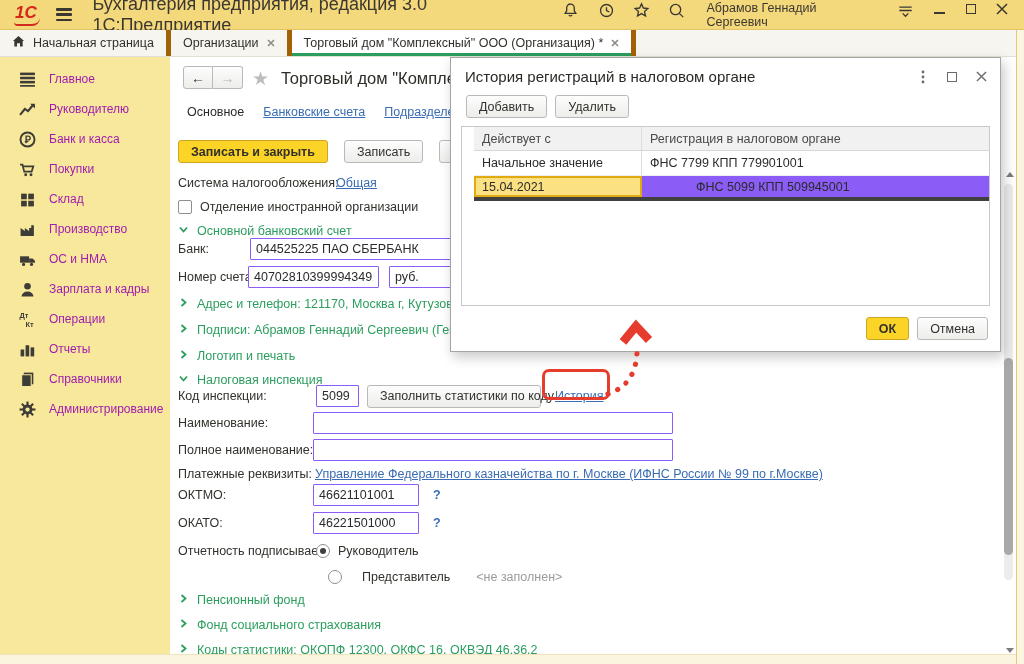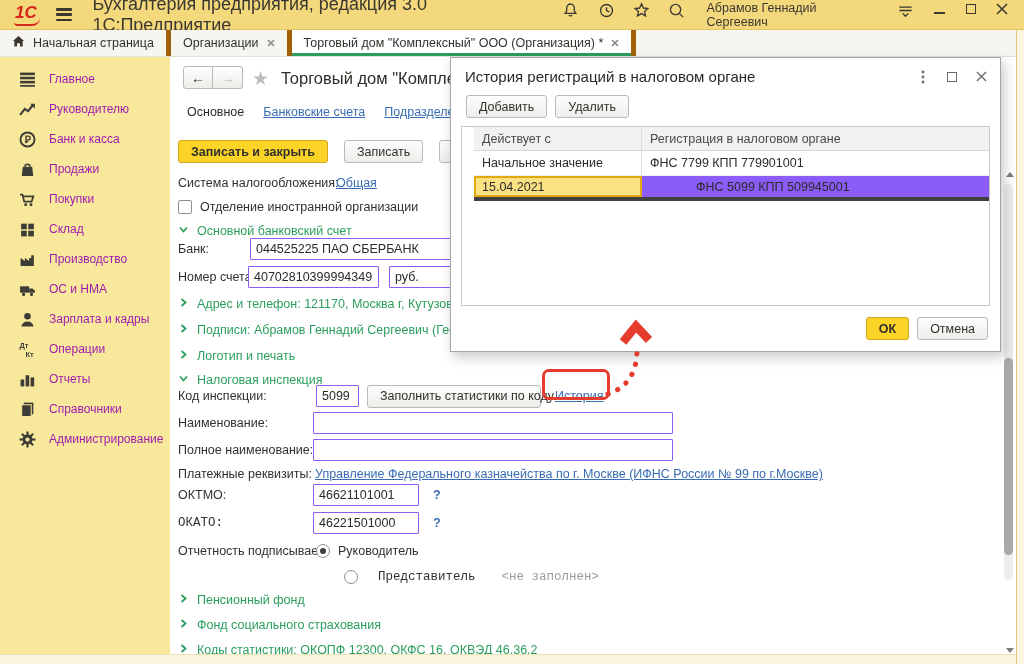--- a/index.html
+++ b/index.html
@@ -210,29 +210,20 @@
           <svg viewBox="0 0 16 16">
             <circle cx="8" cy="8" r="6.6" class="stroke-dark" stroke-width="1.8"></circle>
             <path d="M6.7,4.8 h2 a1.8,1.8 0 0 1 0,3.6 h-2 z M6.7,4.8 V11.5 M5.4,10 h3.4" class="stroke-dark" stroke-width="1.3"></path>
           </svg>
         </span>
       <span class="sb-label">Банк и касса</span>
     </div>
     <div class="sb-item">
       <span class="icon">
           <svg viewBox="0 0 16 16">
-            <path d="M3.6,5.5 h8.8 l1,8.5 H2.6 z" class="icon-dark"></path>
-            <path d="M5.6,5.5 a2.4,2.4 0 0 1 4.8,0" class="stroke-dark" stroke-width="1.4"></path>
-          </svg>
-        </span>
-      <span class="sb-label">Продажи</span>
-    </div>
-    <div class="sb-item">
-      <span class="icon">
-          <svg viewBox="0 0 16 16">
             <path d="M1,3.5 h2.3 l1.6,6.5 h7 l1.6,-5 H4" class="stroke-dark" stroke-width="1.6"></path>
             <circle cx="6.3" cy="13" r="1.4" class="icon-dark"></circle>
             <circle cx="11.3" cy="13" r="1.4" class="icon-dark"></circle>
           </svg>
         </span>
       <span class="sb-label">Покупки</span>
     </div>
     <div class="sb-item">
       <span class="icon">
           <svg viewBox="0 0 16 16">
@@ -411,30 +402,30 @@
     <div class="row" style="left:8px; top:406px;">
       <span class="lbl" style="width:137px;">Платежные реквизиты:</span>
       <span class="link">Управление Федерального казначейства по г. Москве (ИФНС России № 99 по г.Москве)</span>
     </div>
     <div class="row" style="left:8px; top:427px;">
       <span class="lbl" style="width:135px;">ОКТМО:</span>
       <input class="inp" style="width: 106px;" readonly="" value="46621101001">
       <span class="help-q" style="margin-left:14px;">?</span>
     </div>
     <div class="row" style="left:8px; top:455px;">
-      <span class="lbl" style="width:135px;font-family:Liberation Mono, monospace;">ОКАТО:</span>
+      <span class="lbl" style="width:135px;">ОКАТО:</span>
       <input class="inp" style="width: 106px;" readonly="" value="46221501000">
       <span class="help-q" style="margin-left:14px;">?</span>
     </div>
     <div class="row" style="left:8px; top:483px; gap:8px;">
       <span class="lbl" style="width:130px;">Отчетность подписывает:</span>
       <span class="radio sel"></span>
       <span>Руководитель</span>
     </div>
-    <div class="row" style="left:24px; top:509px; gap:20px;font-family:Liberation Mono, monospace;">
+    <div class="row" style="left:8px; top:509px; gap:20px;">
       <span class="lbl" style="width:130px;"></span>
       <span class="radio"></span>
       <span>Представитель</span>
       <span class="muted" style="margin-left:6px;">&lt;не заполнен&gt;</span>
     </div>
     <div class="row section-head" style="left:8px; top:532px;">
       <span class="chev"><svg viewBox="0 0 11 11" width="11" height="11">
             <polyline points="3.5,2 7.5,5.5 3.5,9"></polyline>
           </svg></span>
       <span>Пенсионный фонд</span>

